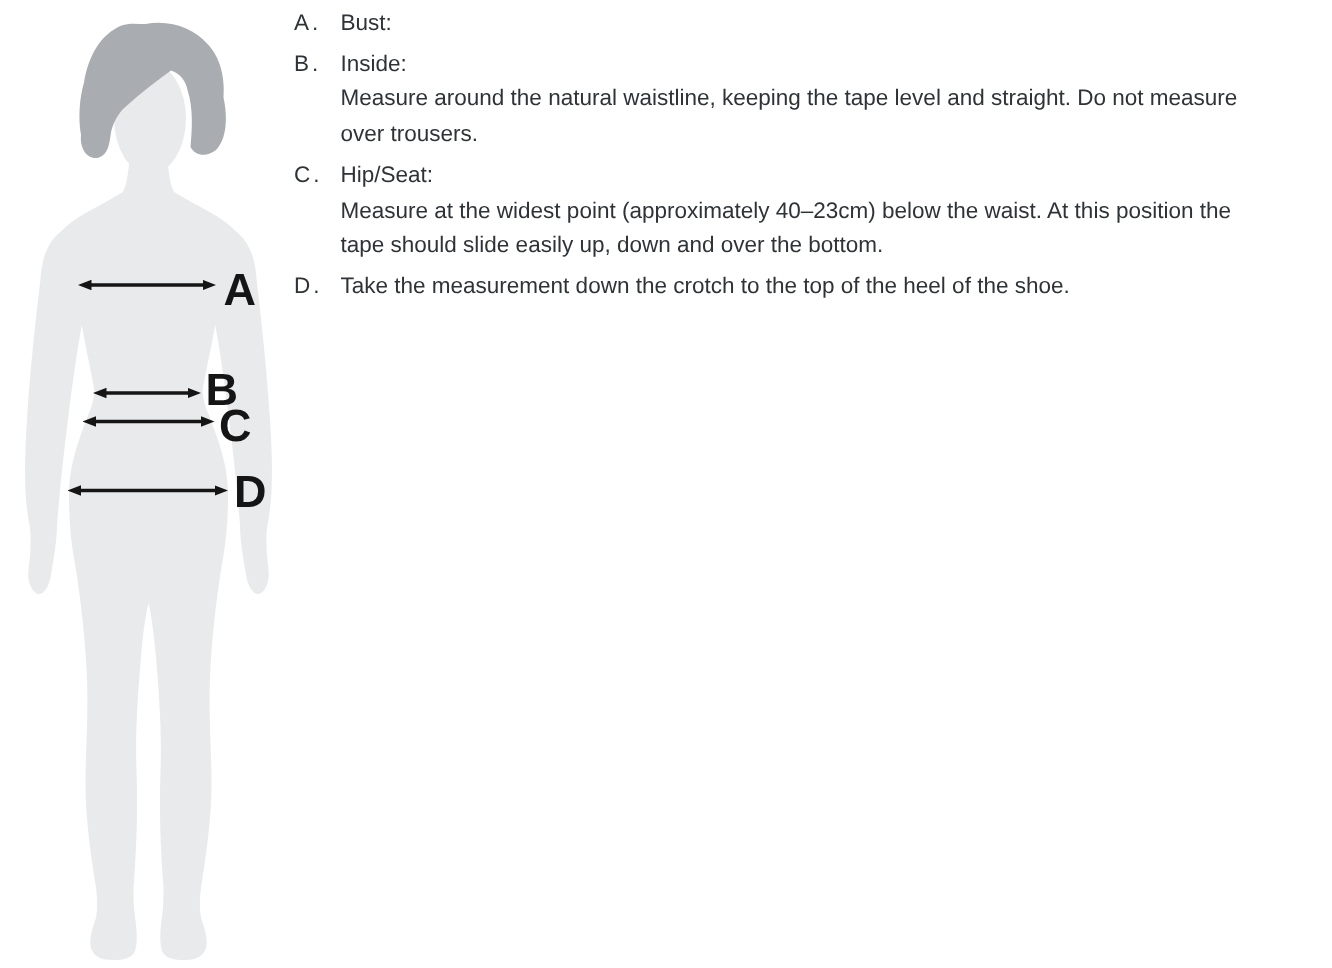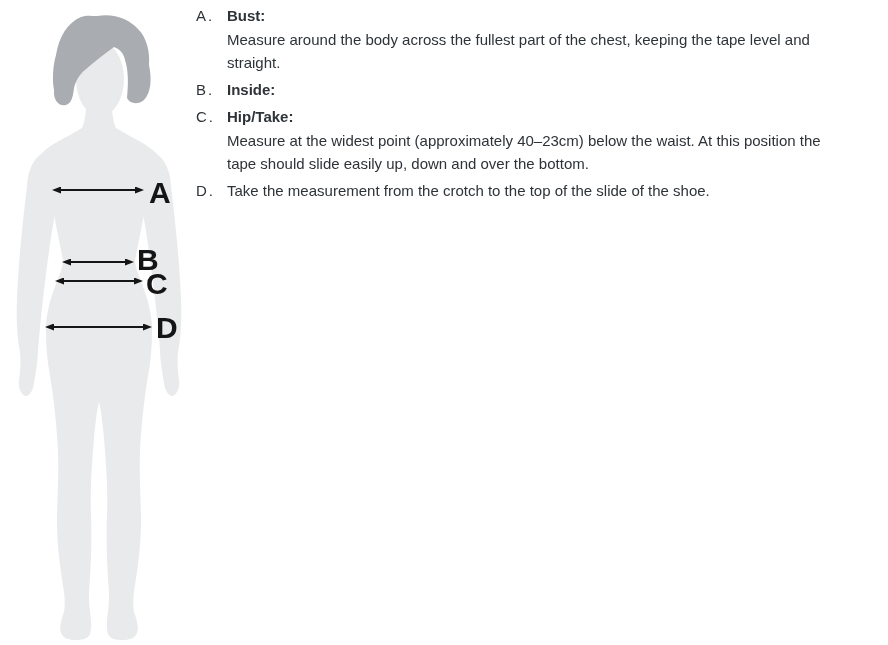--- a/index.html
+++ b/index.html
@@ -30,21 +30,21 @@
     margin-bottom: 3px;
     font-size: 15px;
     line-height: 23.7px;
   }
   .letter {
     flex: none;
     width: 31px;
     letter-spacing: 2px;
   }
   .item-body { flex: 1; min-width: 0; }
-  .title { font-weight: bold; }
+  .title { font-weight: normal; }
   .desc { white-space: pre-line; }
   .arrow-label {
     font-family: "Liberation Sans", sans-serif;
     font-size: 30px;
     font-weight: bold;
   }
 </style>
 </head>
 <body>
 
@@ -153,42 +153,42 @@
       <text class="arrow-label" x="156" y="338" fill="#151515">D</text>
     </svg>
   </div>
 
   <div class="content">
 
     <div class="item">
       <div class="letter">A.</div>
       <div class="item-body">
         <div class="title">Bust:</div>
-        <div class="desc">Measure around the body across the fullest part of the chest, keeping the tape level and
-straight.</div>
       </div>
     </div>
 
     <div class="item">
       <div class="letter">B.</div>
       <div class="item-body">
         <div class="title">Inside:</div>
+        <div class="desc">Measure around the natural waistline, keeping the tape level and straight. Do not measure
+over trousers.</div>
       </div>
     </div>
 
     <div class="item">
       <div class="letter">C.</div>
       <div class="item-body">
-        <div class="title">Hip/Take:</div>
+        <div class="title">Hip/Seat:</div>
         <div class="desc">Measure at the widest point (approximately 40–23cm) below the waist. At this position the
 tape should slide easily up, down and over the bottom.</div>
       </div>
     </div>
 
     <div class="item">
       <div class="letter">D.</div>
       <div class="item-body">
-        <div class="desc">Take the measurement from the crotch to the top of the slide of the shoe.</div>
+        <div class="desc">Take the measurement down the crotch to the top of the heel of the shoe.</div>
       </div>
     </div>
 
   </div>
 </div>
 
 </body></html>

